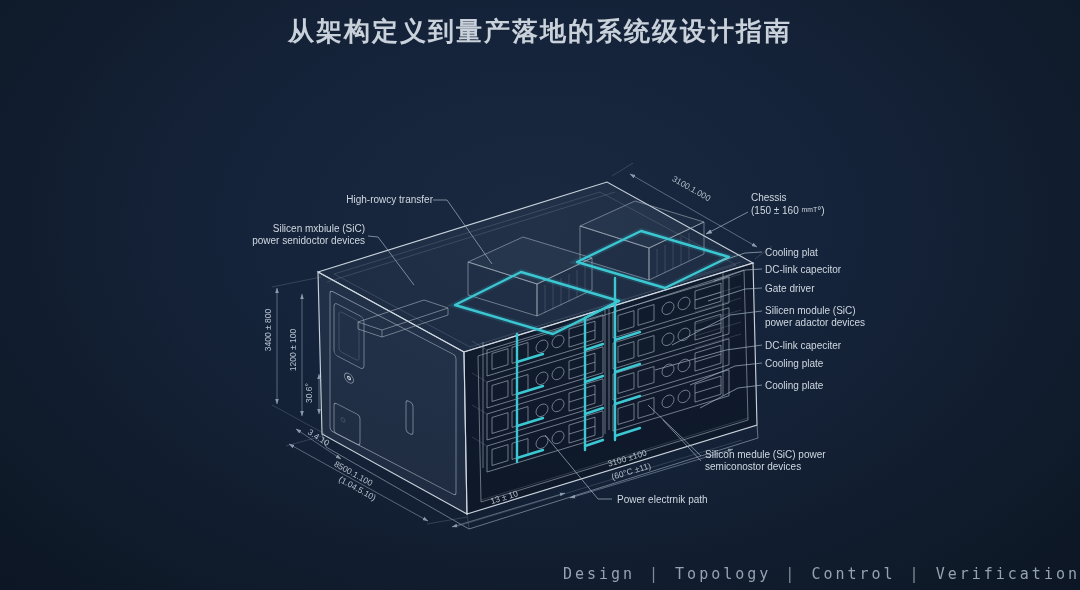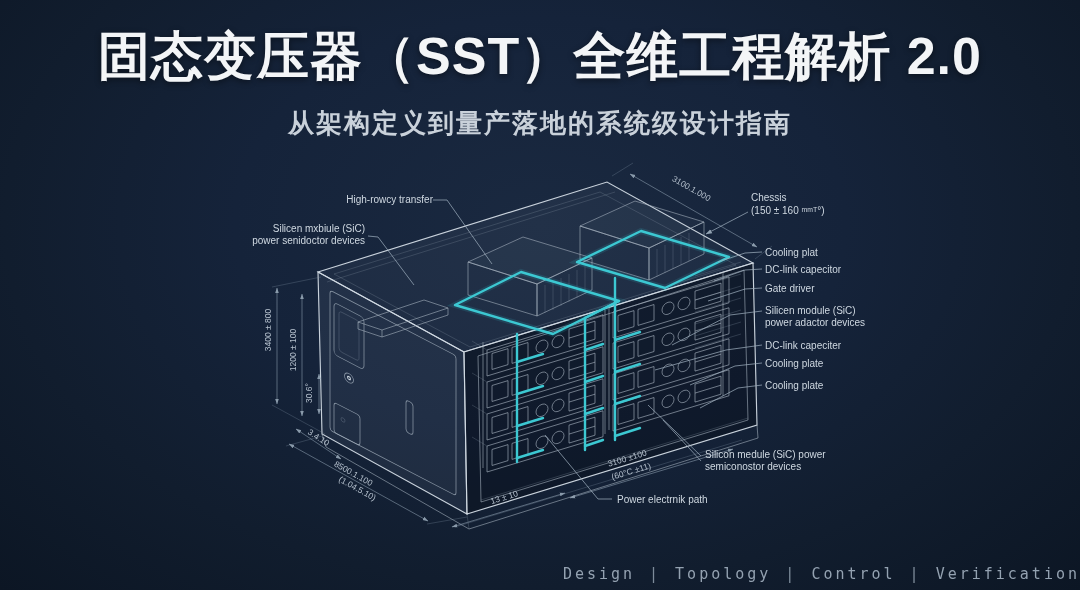--- a/index.html
+++ b/index.html
@@ -35,21 +35,20 @@
   .wit{fill:none;stroke:#8899ab;stroke-width:.55;opacity:.5;}
   .lead{fill:none;stroke:#9fb0bf;stroke-width:.8;opacity:.9;}
   .lbl{font-family:"Liberation Sans",sans-serif;font-size:10px;fill:#cfd8e1;}
   .dimt{font-family:"Liberation Sans",sans-serif;font-size:8.5px;fill:#b5c0cd;}
   .arr{fill:#9fb0bf;}
 </style>
 </head>
 <body>
 
 <div class="header">
-  <h1 class="title">固态变压器（SST）全维工程解析 2.0</h1>
   <div class="subtitle">从架构定义到量产落地的系统级设计指南</div>
 </div>
 
 <svg class="diagram" width="1080" height="590" viewBox="0 0 1080 590" xmlns="http://www.w3.org/2000/svg">
   <defs>
     <marker id="arrE" viewBox="0 0 8 8" refX="7.5" refY="4" markerWidth="8" markerHeight="8" orient="auto-start-reverse">
       <path class="arr" d="M0,1.3 L8,4 L0,6.7 Z"></path>
     </marker>
     <g id="shelf">
       <rect x="0" y="0" width="116" height="26" class="ln"></rect>

